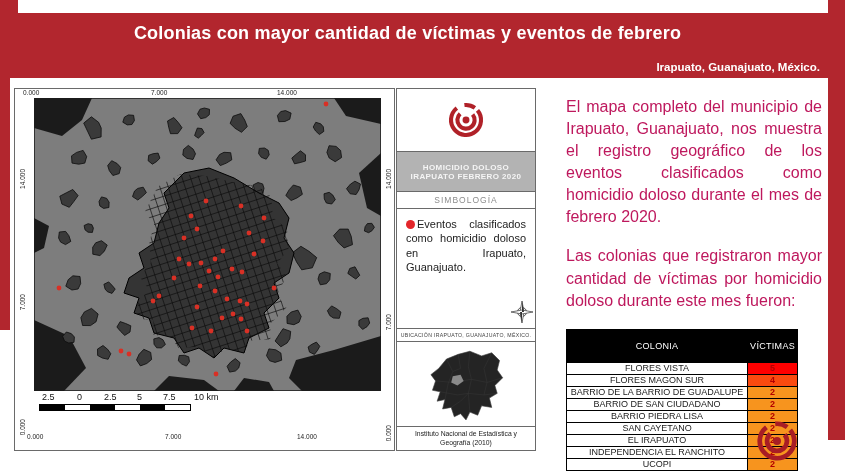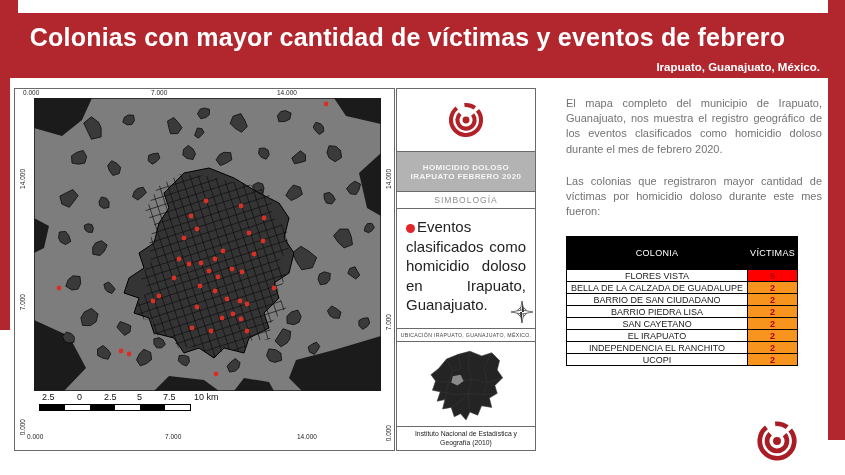--- a/index.html
+++ b/index.html
@@ -2,21 +2,21 @@
 <html><head>
 <meta charset="utf-8">
 <style>
   * { box-sizing: border-box; margin: 0; padding: 0; }
   html,body { width: 845px; height: 475px; }
   body { position: relative; background: #ffffff; font-family: "Liberation Sans", sans-serif; overflow: hidden; }
 
   
   .corner-square { position:absolute; left:0; top:0; width:18px; height:13px; background:#b2262e; }
   .banner { position:absolute; left:0; top:13px; width:845px; height:65px; background:#b2262e; }
-  .banner-title { position:absolute; left:0; right:30px; top:10px; text-align:center; color:#ffffff; font-size:25px; font-weight:bold; letter-spacing:0.2px; }
+  .banner-title { position:absolute; left:0; right:30px; top:10px; text-align:center; color:#ffffff; font-size:18px; font-weight:bold; letter-spacing:0.2px; }
   .banner-subtitle { position:absolute; right:25px; bottom:5px; color:#ffffff; font-size:11.5px; font-weight:bold; }
   .left-bar { position:absolute; left:0; top:78px; width:10px; height:252px; background:#b2262e; }
   .right-bar { position:absolute; right:0; top:0; width:17px; height:440px; background:#b2262e; }
 
   
   .map-panel { position:absolute; left:14px; top:88px; width:381px; height:363px; border:1px solid #6a6a6a; background:#ffffff; }
   .map-svg { position:absolute; left:19px; top:9px; }
   .axis-label { position:absolute; font-size:6.5px; color:#222; }
   .axis-label.v { writing-mode: vertical-rl; transform: rotate(180deg); }
   .scale-label { position:absolute; top:303px; font-size:9px; color:#111; }
@@ -25,30 +25,30 @@
 
   
   .info-panel { position:absolute; left:396px; top:88px; width:140px; height:363px; border:1px solid #6a6a6a; background:#ffffff; display:flex; flex-direction:column; }
   .logo-box { height:62px; display:flex; align-items:center; justify-content:center; gap:4px; }
   .logo-text { display:flex; flex-direction:column; line-height:1.05; }
   .logo-name { font-size:13.5px; font-weight:bold; color:#9b9b9b; letter-spacing:0.5px; }
   .logo-tagline { font-size:10px; font-weight:bold; color:#b02128; letter-spacing:0.4px; }
   .logo-org { font-size:4.6px; color:#b3b3b3; letter-spacing:1.1px; margin-top:2px; }
   .gray-box { height:41px; background:#b3b3b3; border-top:1px solid #6a6a6a; border-bottom:1px solid #6a6a6a; display:flex; align-items:center; justify-content:center; text-align:center; color:#f5f5f5; font-weight:bold; font-size:8px; letter-spacing:0.4px; padding:2px 10px; }
   .simb-box { height:17px; border-bottom:1px solid #6a6a6a; display:flex; align-items:center; justify-content:center; color:#8c8c8c; font-size:8.5px; letter-spacing:1px; }
-  .legend-box { height:119px; position:relative; padding:8px 9px 0 9px; font-size:15px; color:#222; text-align:justify; line-height:1.3; }
+  .legend-box { height:119px; position:relative; padding:8px 9px 0 9px; font-size:11px; color:#222; text-align:justify; line-height:1.3; }
   .legend-dot { display:inline-block; width:9px; height:9px; border-radius:50%; background:#e3262a; margin-right:2px; vertical-align:-1px; }
   .compass { position:absolute; right:1px; bottom:4px; }
   .ubicacion-box { height:14px; border-top:1px solid #6a6a6a; border-bottom:1px solid #6a6a6a; display:flex; align-items:center; justify-content:center; font-size:5.2px; color:#444; letter-spacing:0.3px; }
   .state-box { height:84px; display:flex; align-items:center; justify-content:center; }
   .inegi-box { flex:1; border-top:1px solid #6a6a6a; display:flex; align-items:center; justify-content:center; text-align:center; font-size:6.8px; color:#222; padding:2px 8px; line-height:1.25; }
 
   
   .right-col { position:absolute; left:566px; top:96px; width:256px; }
-  .desc-p { font-size:11px; color:#737373; text-align:justify; line-height:1.38; margin-bottom:17px; }
+  .desc-p { font-size:16px; color:#be185d; text-align:justify; line-height:1.38; margin-bottom:17px; }
   .colonias-table { border-collapse:collapse; width:232px; margin-top:1px; }
   .colonias-table th { background:#000000; color:#ffffff; font-size:9px; font-weight:normal; border:1px solid #000; padding:11px 2px; letter-spacing:0.3px; }
   .colonias-table td { border:1px solid #000; font-size:9px; text-align:center; padding:0.5px 2px; color:#1a1a1a; white-space:nowrap; }
   .colonias-table td.vict { font-weight:bold; color:#b30000; width:45px; }
 
   .bottom-logo { position:absolute; right:45px; top:418px; }
 </style>
 </head>
 <body>
 
@@ -304,21 +304,25 @@
         <th>COLONIA</th>
         <th>VÍCTIMAS</th>
       </tr>
     </thead>
     <tbody id="coloniaRows">
         <tr>
           <td>FLORES VISTA</td>
           <td class="vict" style="background: rgb(255, 0, 0);">5</td>
         </tr>
         <tr>
-          <td>BELLA DE LA CALZADA DE GUADALUPE</td>
+          <td>FLORES MAGON SUR</td>
+          <td class="vict" style="background: rgb(251, 74, 15);">4</td>
+        </tr>
+        <tr>
+          <td>BARRIO DE LA BARRIO DE GUADALUPE</td>
           <td class="vict" style="background: rgb(247, 148, 30);">2</td>
         </tr>
         <tr>
           <td>BARRIO DE SAN CIUDADANO</td>
           <td class="vict" style="background: rgb(247, 148, 30);">2</td>
         </tr>
         <tr>
           <td>BARRIO PIEDRA LISA</td>
           <td class="vict" style="background: rgb(247, 148, 30);">2</td>
         </tr>

